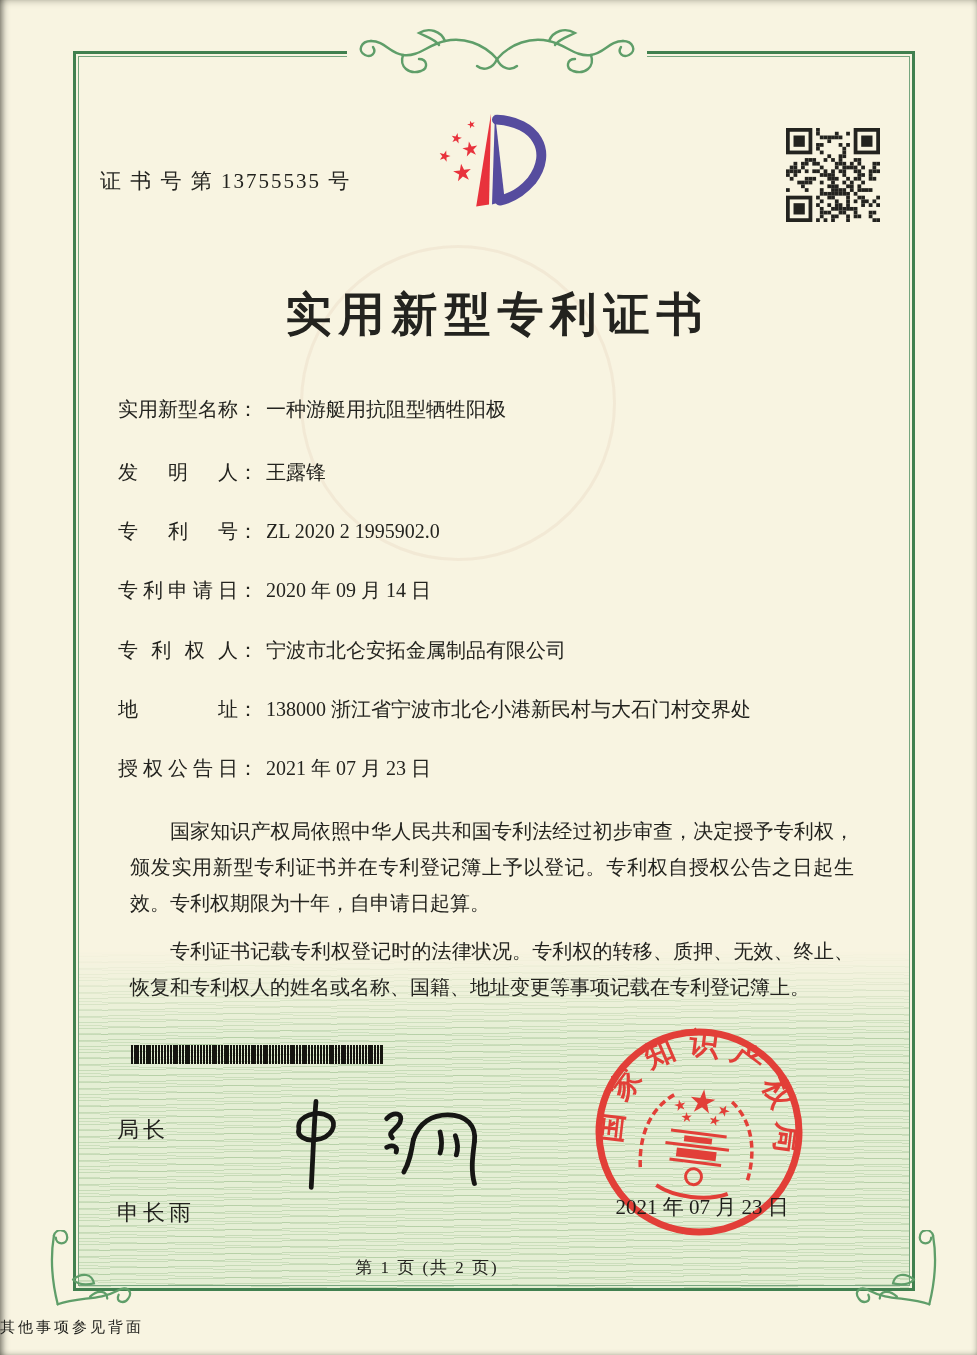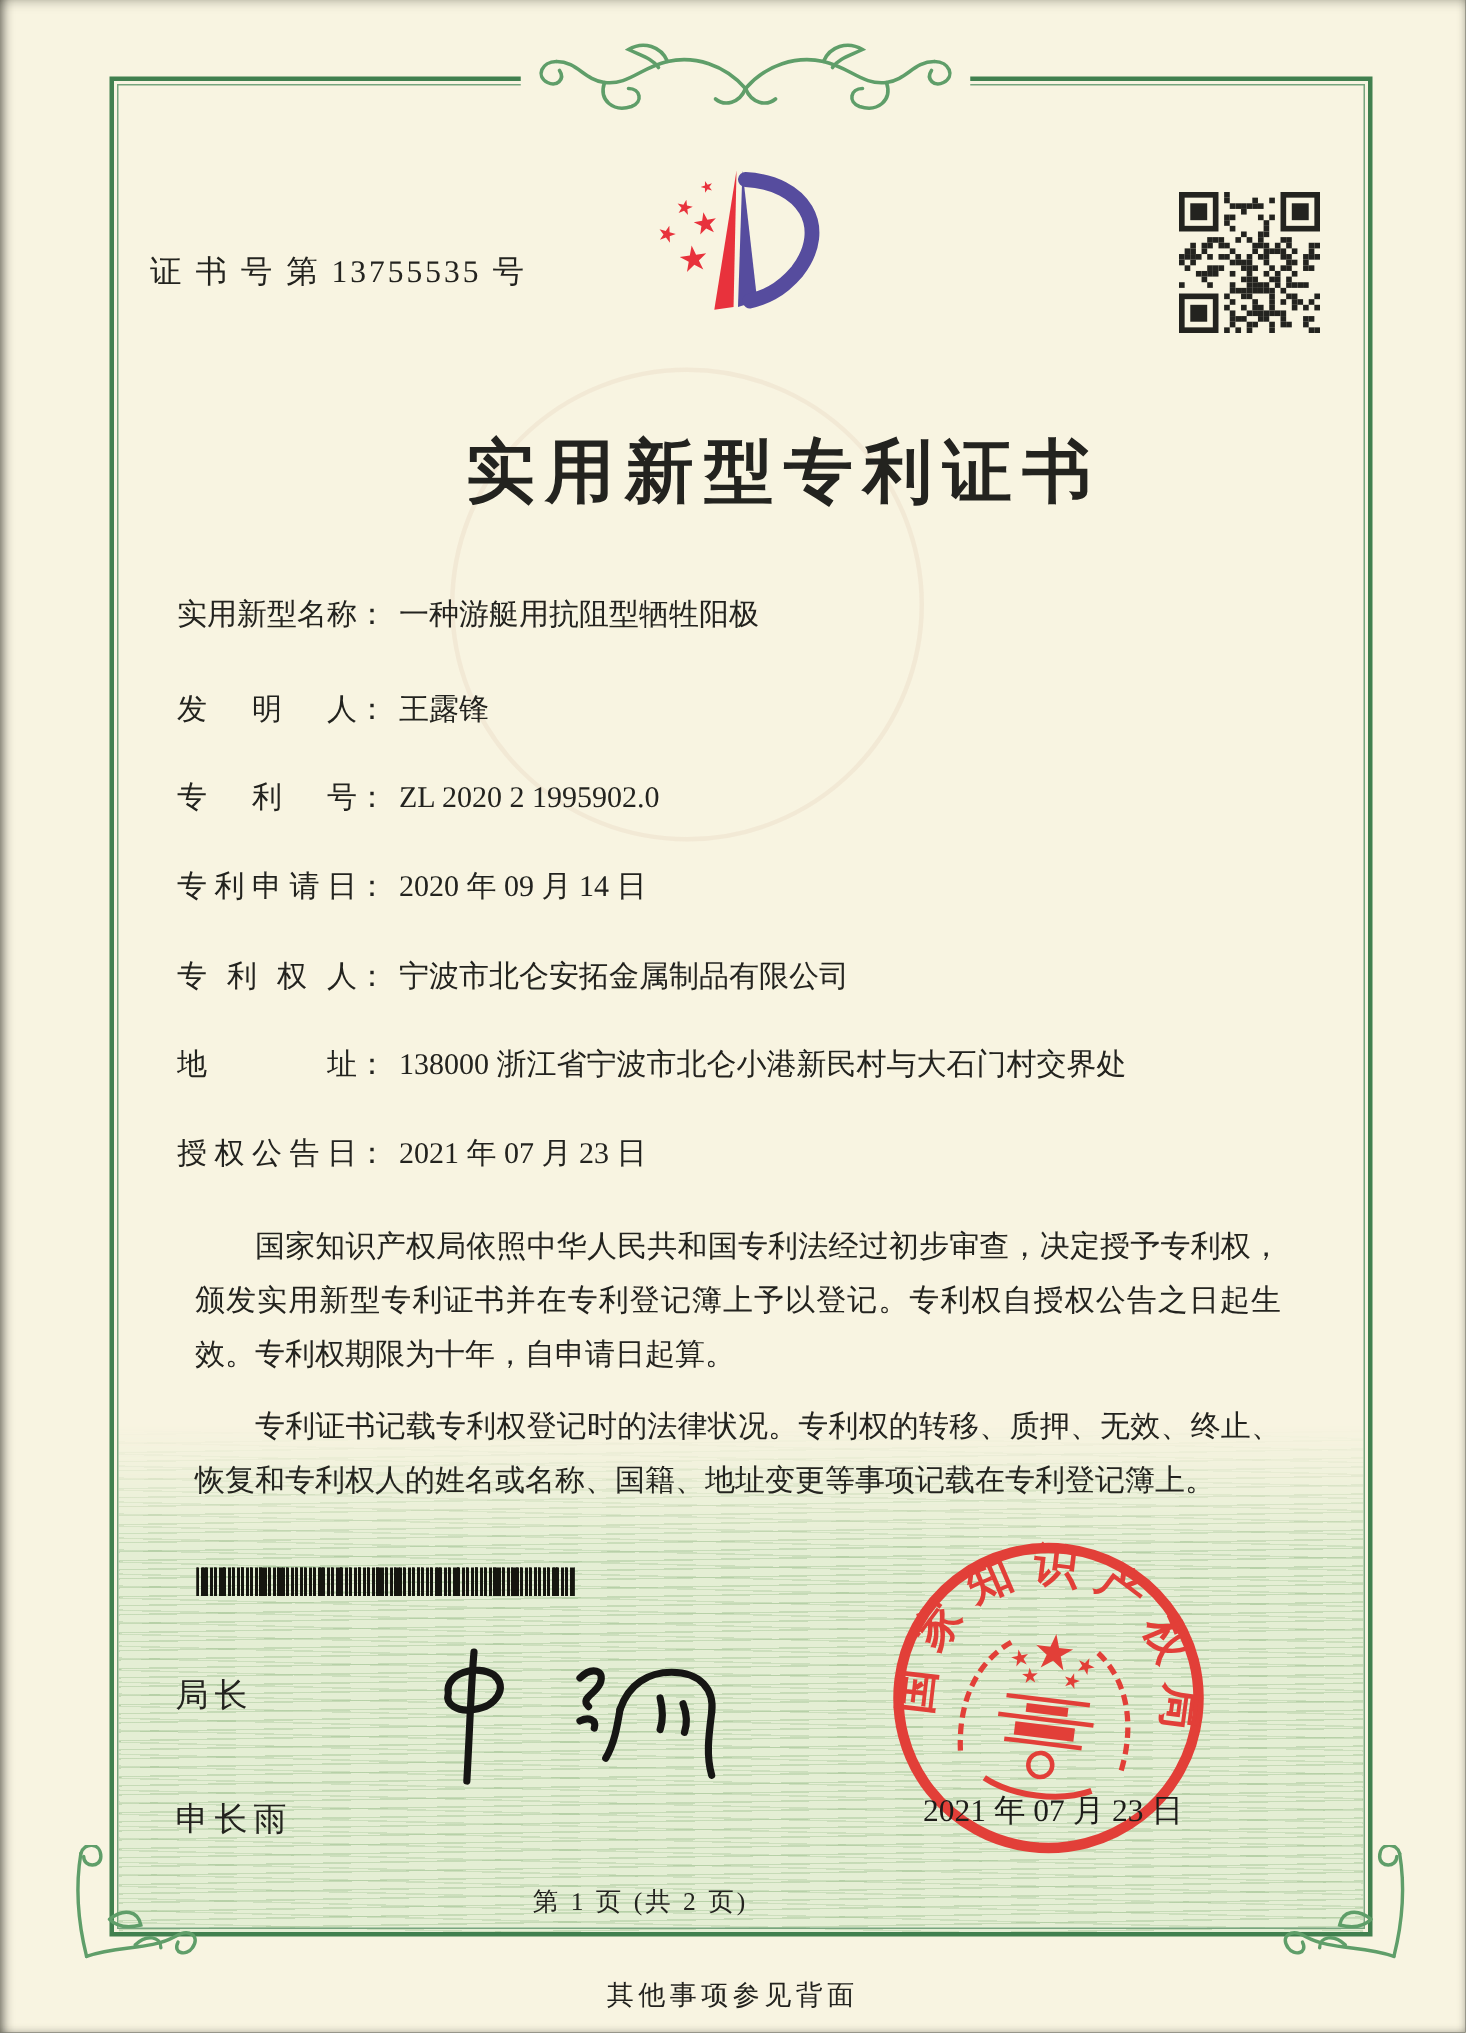--- a/index.html
+++ b/index.html
@@ -30,21 +30,21 @@
   .frame::after{
     content:"";position:absolute;inset:2px;border:1px solid #76a57e;
   }
   .ghost-seal{
     position:absolute;left:300px;top:245px;width:310px;height:310px;border-radius:50%;
     border:3px solid rgba(205,160,130,.12);z-index:1;
   }
   .cert-no{position:absolute;left:100px;top:129px;font-size:21px;letter-spacing:2px;z-index:4;margin-top:38px;}
   .title{
     position:absolute;left:73px;top:284px;width:842px;text-align:center;z-index:4;
-    font-size:46px;font-weight:700;letter-spacing:7px;text-indent:7px;padding-left:25px;
+    font-size:46px;font-weight:700;letter-spacing:7px;text-indent:7px;
   }
   .field-row{position:absolute;left:118px;width:762px;font-size:20px;z-index:4;white-space:nowrap;font-family:Liberation Serif, serif;}
   .flabel{display:inline-block;width:120px;text-align:justify;text-align-last:justify;vertical-align:top;}
   .fvalue{margin-left:8px;}
   .fgroup2{position:absolute;left:369px;top:0;}
   .bodytext{
     position:absolute;left:118px;top:801px;width:748px;z-index:4;
     font-size:20px;line-height:36px;text-align:justify;
   }
   .bodytext p{margin:12px;text-indent:2em;}
@@ -54,21 +54,21 @@
       repeating-linear-gradient(90deg,#15150f 0 2px,transparent 2px 3px),
       repeating-linear-gradient(90deg,#15150f 0 1px,transparent 1px 6px),
       repeating-linear-gradient(90deg,transparent 0 4px,#15150f 4px 6px,transparent 6px 13px);
   }
   .sig-title{position:absolute;left:117px;top:1115px;font-size:22px;letter-spacing:4px;z-index:4;}
   .sig-name{position:absolute;left:117px;top:1158px;font-size:22px;letter-spacing:4px;z-index:4;margin-top:40px;}
   .autograph{position:absolute;left:272px;top:1090px;z-index:5;}
   .seal{position:absolute;left:593px;top:1026px;width:212px;height:212px;z-index:4;transform:rotate(7deg);}
   .seal-date{position:absolute;left:596px;top:1193px;width:212px;text-align:center;font-size:21px;z-index:6;color:#1d1d1a;}
   .page-no{position:absolute;left:73px;top:1256px;width:708px;text-align:center;font-size:17px;z-index:4;letter-spacing:2px;}
-  .back-note{position:absolute;left:0;top:1318px;width:977px;text-align:center;font-size:18px;z-index:4;letter-spacing:3px;}
+  .back-note{position:absolute;left:0;top:1318px;width:977px;text-align:left;font-size:15px;z-index:4;letter-spacing:3px;}
   .top-orn{position:absolute;left:347px;top:25px;z-index:3;}
   .corn-l{position:absolute;left:44px;top:1230px;z-index:3;}
   .corn-r{position:absolute;left:847px;top:1230px;z-index:3;transform:scaleX(-1);}
   .logo{position:absolute;left:413px;top:106px;z-index:4;}
   .qr{position:absolute;left:786px;top:128px;z-index:4;}
 </style>
 </head>
 <body>
 
 <div class="page">

